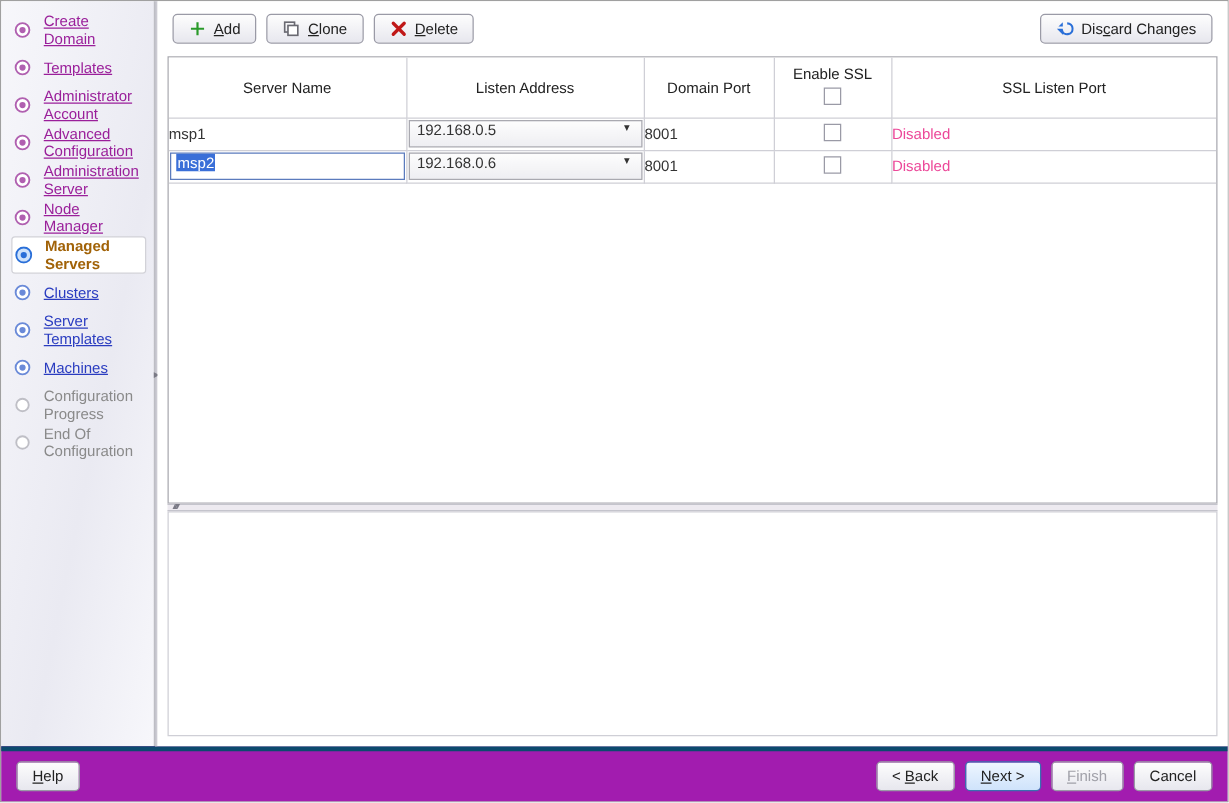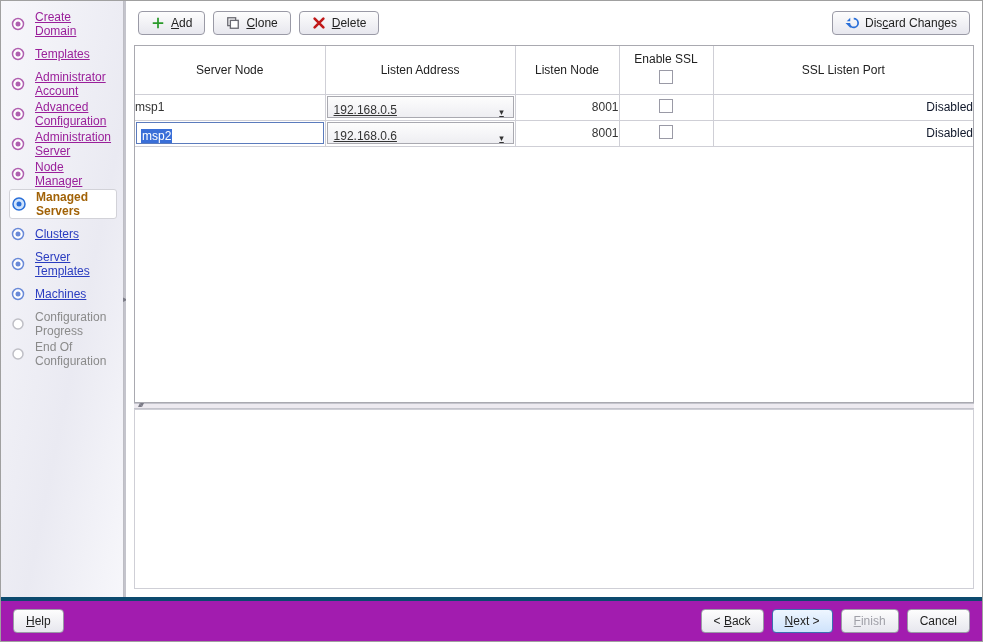--- a/index.html
+++ b/index.html
@@ -144,51 +144,50 @@
   table.grid th:last-child { border-right: none; }
   table.grid td {
     border-right: 1px solid #cfcfd6;
     border-bottom: 1px solid #cfcfd6;
     padding: 0;
     height: 26px;
     vertical-align: middle;
   }
   table.grid td:last-child { border-right: none; }
   .cell-pad { padding: 2px 8px; }
-  .cell-right { text-align: right; }
+  .cell-right { text-align: left; }
   .cell-center { text-align: center; }
   .sel-text {
     background: #3a6fd8;
     color: #fff;
     padding: 0 1px;
   }
   .dropdown {
     display: flex;
-    align-items: flex-end;
+    align-items: flex-start;
     height: 22px;
     margin: 1px;
     border: 1px solid #a9a9b0;
     background: linear-gradient(#fdfdfd, #eeeef2);
     padding: 0 4px 0 6px;
     cursor: pointer;
-    text-decoration: underline;
   }
   .dropdown .dd-text { flex: 1 1 auto; }
   .dropdown .dd-arrow {
     width: 14px; text-align: center;
     color: #333;
     font-size: 9px;
   }
   .chk {
     width: 14px; height: 14px;
     border: 1px solid #9a9aa6;
     background: #fff;
     display: inline-block;
   }
-  .disabled-text { color: #0f172a; }
+  .disabled-text { color: #ec4899; }
 
   .hsplit {
     height: 6px;
     margin: 0 8px;
     background: #edeaf0;
     border-top: 1px solid #c4c4cc;
     border-bottom: 1px solid #c4c4cc;
     cursor: row-resize;
     position: relative;
   }
@@ -363,23 +362,23 @@
         <table class="grid">
           <colgroup>
             <col class="col-name">
               <col class="col-addr">
               <col class="col-port">
               <col class="col-ssl">
               <col class="col-sslp">
           </colgroup>
           <thead>
             <tr>
-              <th><span>Server Node</span></th>
+              <th><span>Server Name</span></th>
               <th><span>Listen Address</span></th>
-              <th><span>Listen Node</span></th>
+              <th><span>Domain Port</span></th>
               <th>
                 <div>Enable SSL</div>
                 <div class="cell-center" style="margin-top:4px;">
                   <span class="chk"></span>
                 </div>
               </th>
               <th><span>SSL Listen Port</span></th>
             </tr>
           </thead>
           <tbody id="grid-body">
@@ -390,21 +389,21 @@
                     <span class="dd-text">192.168.0.5</span>
                     <span class="dd-arrow">▾</span>
                   </div>
                 </td>
                 <td class="cell-pad cell-right"><span>8001</span></td>
                 <td class="cell-center"><span class="chk"></span></td>
                 <td class="cell-pad cell-right"><span class="disabled-text">Disabled</span></td>
               </tr>
               <tr>
                 <td class="editing selected">
-                  <div style="display: flex; align-items: flex-end; height: 22px; border: 1px solid rgb(91, 123, 189); margin: 1px; padding: 0px 4px; background: rgb(255, 255, 255);">
+                  <div style="display: flex; align-items: flex-start; height: 22px; border: 1px solid rgb(91, 123, 189); margin: 1px; padding: 0px 4px; background: rgb(255, 255, 255);">
                     <span class="sel-text">msp2</span>
                   </div>
                 </td>
                 <td>
                   <div class="dropdown">
                     <span class="dd-text">192.168.0.6</span>
                     <span class="dd-arrow">▾</span>
                   </div>
                 </td>
                 <td class="cell-pad cell-right"><span>8001</span></td>

